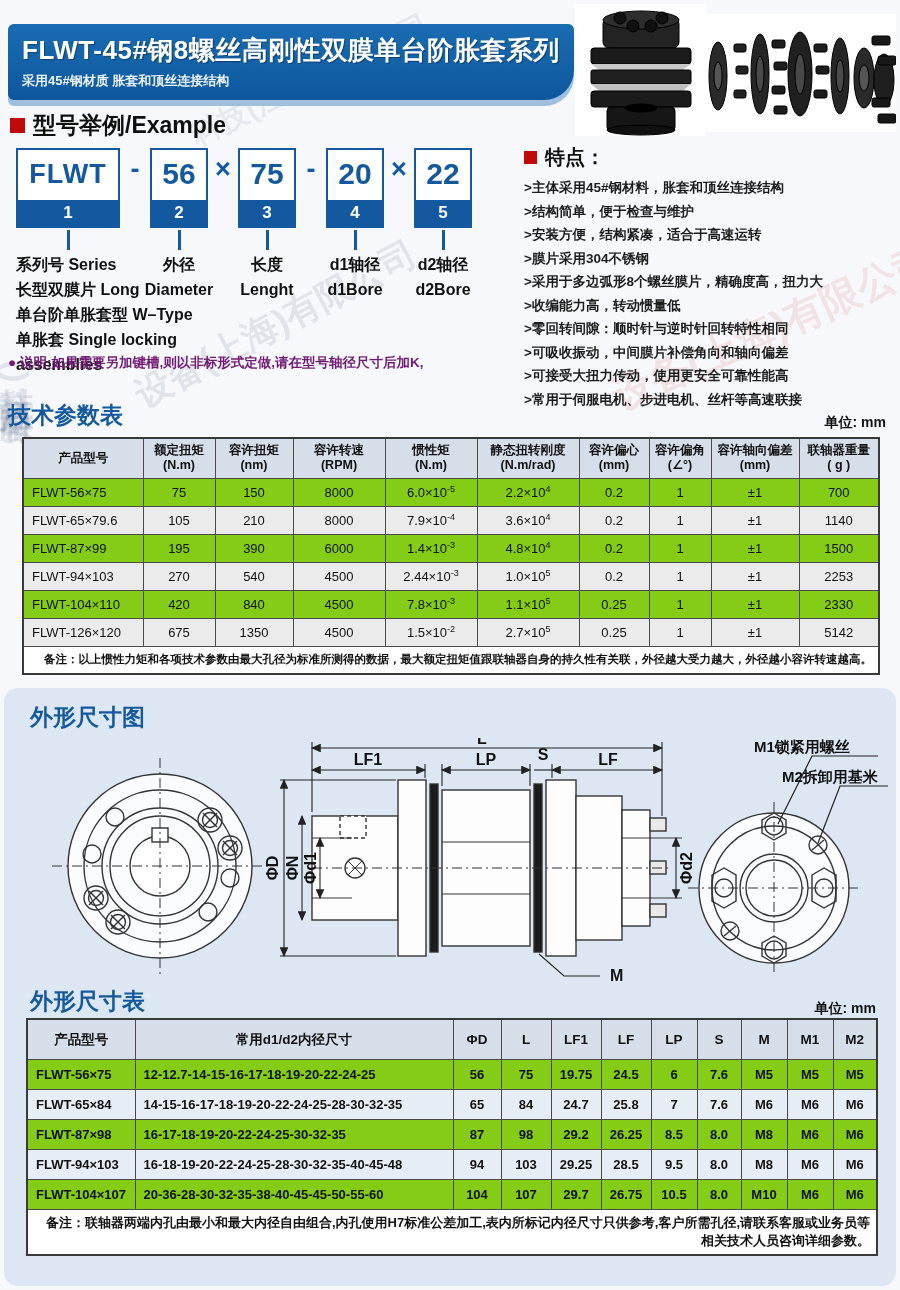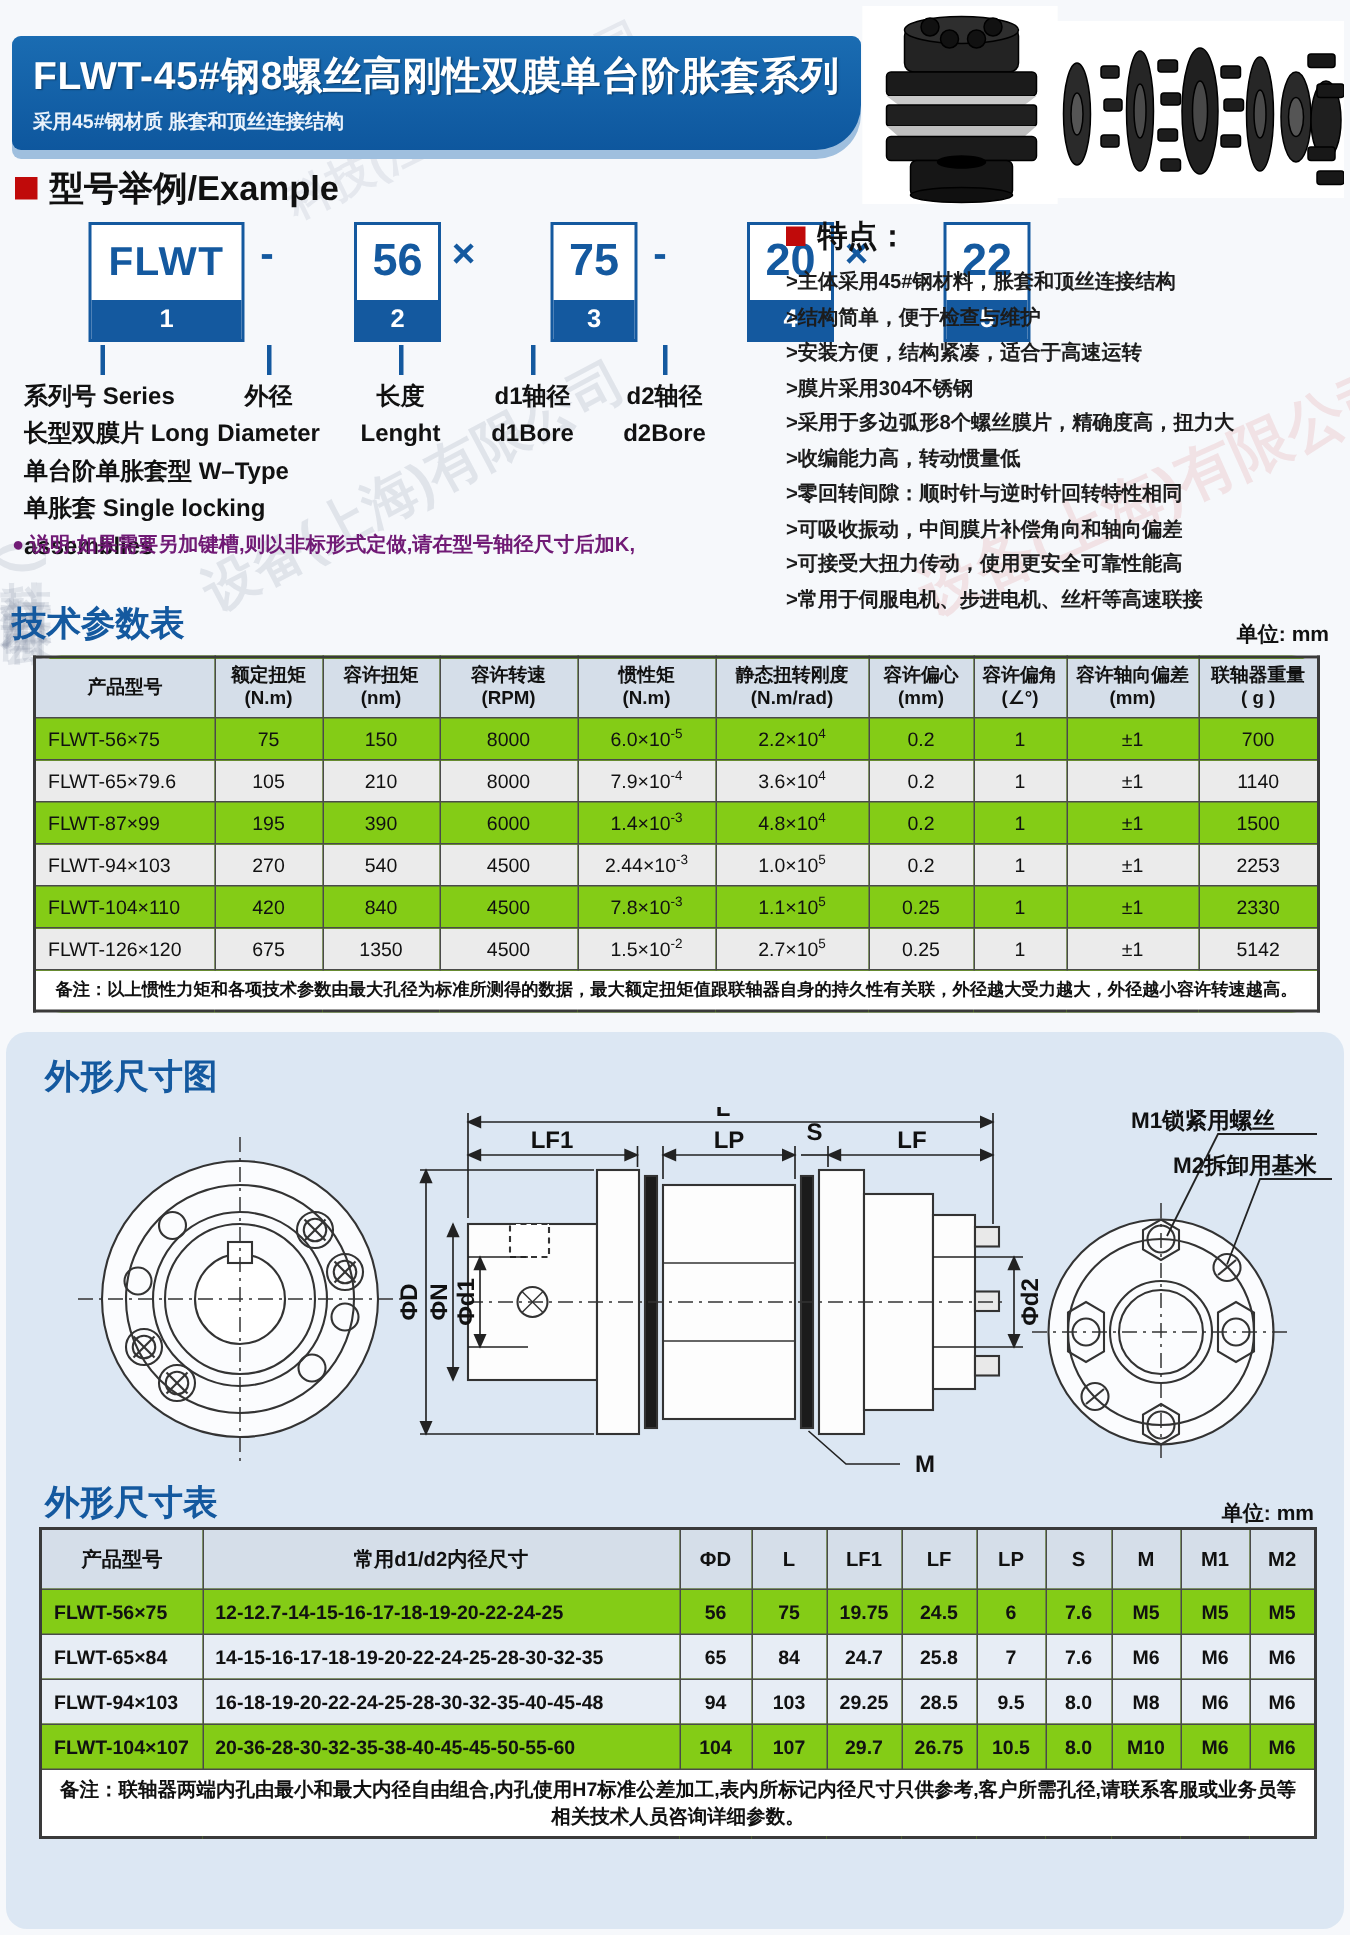--- a/index.html
+++ b/index.html
@@ -24,21 +24,21 @@
   .banner-title { color:#fff; font-size:26px; font-weight:bold; letter-spacing:0.5px;
                   white-space:nowrap; text-shadow:1px 1px 1px rgba(0,0,0,.35); }
   .banner-sub { color:#eaf2fb; font-size:13px; font-weight:bold; margin-top:4px; }
   
   .photo { background:#fff; }
   
   .sect-h { font-size:23px; font-weight:bold; color:#101010; }
   .redsq { display:inline-block; width:15px; height:15px; background:#c00a0a; margin-right:8px; }
   
   .boxrow { left:16px; top:148px; display:flex; }
-  .mbox { border:2px solid #14599f; background:#fff;margin-left:43px; }
+  .mbox { border:2px solid #14599f; background:#fff; }
   .mbox .val { height:50px; line-height:48px; text-align:center; color:#14599f;
                font-weight:bold; font-size:30px; }
   .mbox.first .val { font-size:27px; letter-spacing:1px; }
   .mbox .num { height:26px; line-height:26px; text-align:center; background:#14599f;
                color:#fff; font-weight:bold; font-size:17px; }
   .msep { width:30px; text-align:center; color:#14599f; font-weight:bold; font-size:27px;
           padding-top:6px; }
   .tick { width:3px; height:20px; background:#14599f; top:230px; }
   .exlabel { top:252px; text-align:center; font-size:16px; font-weight:bold; line-height:25px; }
   .exlabel.left { text-align:left; }
@@ -55,21 +55,21 @@
   .unit { font-size:14px; font-weight:bold; color:#111; }
   
   table { border-collapse:collapse; table-layout:fixed; background:#84cc16;border-radius:19px; }
   .dtable { border:2px solid #3a3a3a; }
   .dtable th, .dtable td { border:1px solid #4a4a4a; text-align:center; overflow:hidden; }
   .dtable th { background:#d5dee9; font-size:12.5px; font-weight:bold; line-height:15px; }
   .dtable td { font-size:13px; height:28px; }
   .dtable tr.alt td { background:#ebebeb; }
   .dtable td.ltxt { text-align:left; padding-left:8px; }
   .dtable td sup { font-size:9px; }
-  .noterow td { font-size:11.5px; font-weight:bold; text-align:center;
+  .noterow td { font-size:11.5px; font-weight:bold; text-align:right;
                 padding:4px 6px; height:28px; background:#fff !important;margin-top:36px; }
   
   .dim tr.alt td { background:#e7edf5; }
   .dim td { height:30px; font-weight:bold; font-size:13px; }
   .dim th { font-size:13.5px; }
   
   .panel { left:4px; top:688px; width:892px; height:598px; background:#dce7f3;
            border-radius:14px; }
   svg text { font-family:"Liberation Sans","DejaVu Sans",sans-serif; }
 </style>
@@ -569,20 +569,33 @@
     <td>65</td>
         <td>84</td>
         <td>24.7</td>
     <td>25.8</td>
         <td>7</td>
         <td>7.6</td>
     <td>M6</td>
         <td>M6</td>
         <td>M6</td>
   </tr>
+  <tr>
+    <td class="ltxt">FLWT-87×98</td>
+        <td class="ltxt">16-17-18-19-20-22-24-25-30-32-35</td>
+    <td>87</td>
+        <td>98</td>
+        <td>29.2</td>
+    <td>26.25</td>
+        <td>8.5</td>
+        <td>8.0</td>
+    <td>M8</td>
+        <td>M6</td>
+        <td>M6</td>
+  </tr>
   <tr class="alt">
     <td class="ltxt">FLWT-94×103</td>
         <td class="ltxt">16-18-19-20-22-24-25-28-30-32-35-40-45-48</td>
     <td>94</td>
         <td>103</td>
         <td>29.25</td>
     <td>28.5</td>
         <td>9.5</td>
         <td>8.0</td>
     <td>M8</td>

